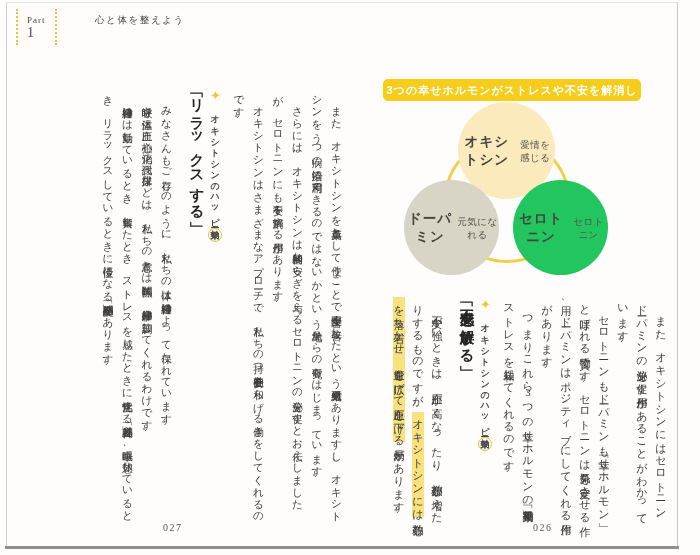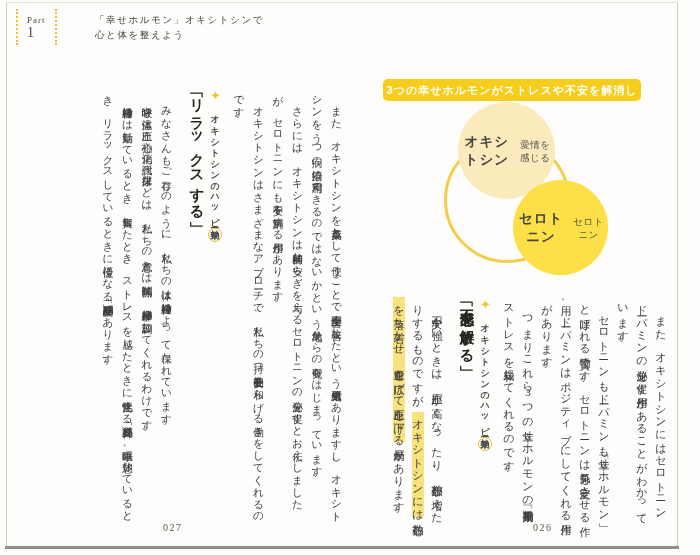--- a/index.html
+++ b/index.html
@@ -46,21 +46,21 @@
           background:#f6cd1b;color:#ffffff;font-family:"Liberation Sans","DejaVu Sans",sans-serif;
           font-weight:bold;font-size:11px;letter-spacing:1px;text-align:center;line-height:23px;}
   .diagram{position:absolute;left:0;top:0;width:700px;height:555px;pointer-events:none;
            font-family:"Liberation Sans","DejaVu Sans",sans-serif;}
   .ring{position:absolute;left:444px;top:137px;width:126px;height:126px;border:3px solid #f1ce4a;
         border-radius:50%;box-sizing:border-box;}
   .node{position:absolute;border-radius:50%;display:flex;flex-direction:row;align-items:center;
         justify-content:center;text-align:center;}
   .node-oxytocin{left:458px;top:102px;width:97px;height:97px;background:#faeabc;}
   .node-dopamine{left:404px;top:180px;width:95px;height:95px;background:#d8d4c6;}
-  .node-serotonin{left:513px;top:180px;width:95px;height:95px;background:#fde047;}
+  .node-serotonin{left:513px;top:180px;width:95px;height:95px;background:#22c55e;}
   .node-name{font-weight:bold;font-size:13.5px;color:#454540;letter-spacing:1px;}
   .node-desc{font-size:9.5px;color:#54544e;margin-top:3px;letter-spacing:0.5px;}
   .node-center{left:484px;top:177px;width:45px;height:45px;background:#f0c23c;}
   .center-label{color:#ffffff;font-weight:bold;font-size:12.5px;letter-spacing:1px;}
 </style>
 </head>
 <body>
 
 <div class="spread">
   <div class="edge-left"></div>
@@ -70,31 +70,34 @@
 
   <div class="part-box">
     <div class="dotline"></div>
     <div class="part-col">
       <span class="part-word">Part</span>
       <span class="part-num">1</span>
     </div>
     <div class="dotline"></div>
   </div>
   <div class="chapter-title">
-    <div>「幸せホルモン」オキシトシンで</div>
     <div>心と体を整えよう</div>
   </div>
 
   <div class="banner">3つの幸せホルモンがストレスや不安を解消してくれる</div>
 
   <div class="diagram">
     <div class="ring"></div>
     <div class="node node-oxytocin">
       <div class="node-name">オキシトシン</div>
       <div class="node-desc">愛情を感じる</div>
+    </div>
+    <div class="node node-dopamine">
+      <div class="node-name">ドーパミン</div>
+      <div class="node-desc">元気になれる</div>
     </div>
     <div class="node node-serotonin">
       <div class="node-name">セロトニン</div>
       <div class="node-desc">セロトニン</div>
     </div>
   </div>
 
   <div class="vtext" id="right-text">
       <p class="para"><span>また、オキシトシンにはセロトニン、ドーパミンの分泌を促す作用があることがわかっています。</span></p>
       <p class="para"><span>セロトニンもドーパミンも「幸せホルモン」と呼ばれる物質です。セロトニンは気分を安定させる作用、ドーパミンはポジティブにしてくれる作用があります。</span></p>

